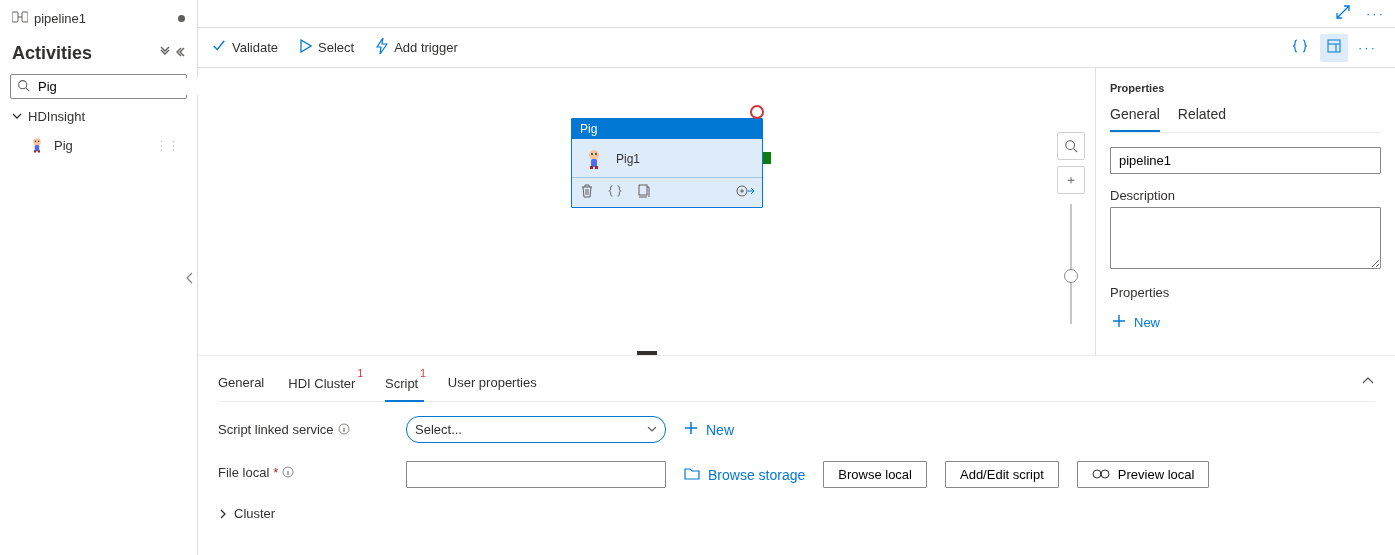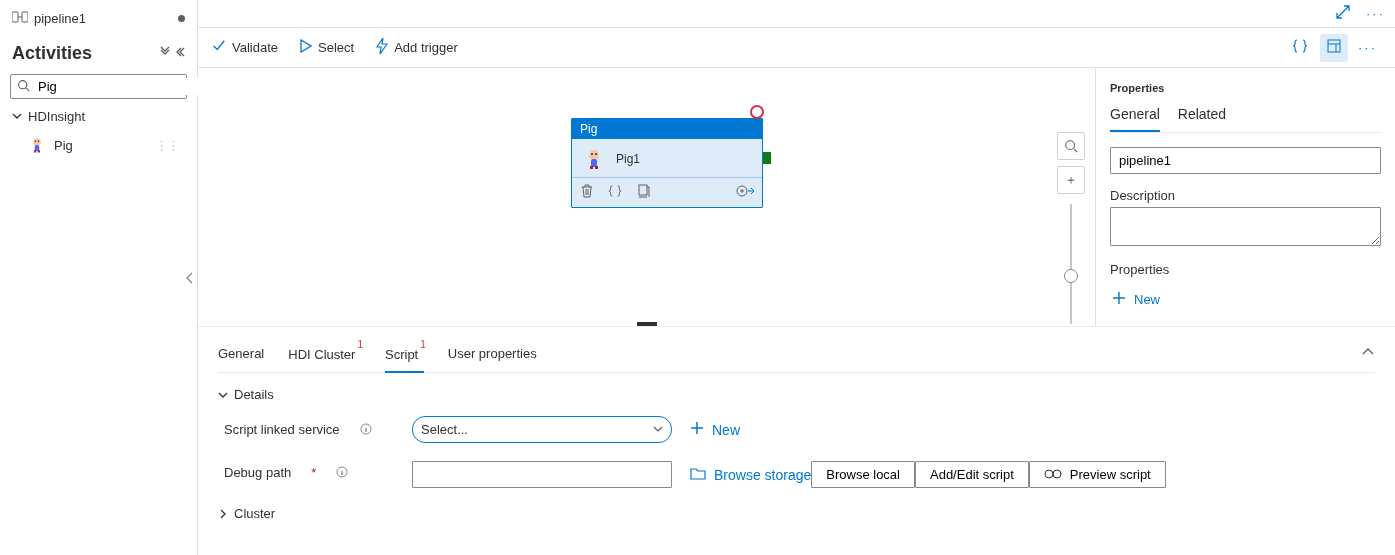--- a/index.html
+++ b/index.html
@@ -70,21 +70,21 @@
   .bottom { border-top:1px solid #edebe9; padding:8px 20px 20px 20px; overflow:auto;}
   .b-tabs { display:flex; align-items:center; gap:24px; border-bottom:1px solid #edebe9; padding-bottom:0; margin-bottom:14px; position:relative;}
   .b-tab { padding:10px 0 10px 0; cursor:pointer; color:#323130; position:relative; }
   .b-tab.active { font-weight:400; }
   .b-tab.active::after { content:""; position:absolute; left:0; right:0; bottom:-1px; height:2px; background:#0078d4; }
   .b-badge { color:#d13438; font-size:10px; position:relative; top:-6px; left:2px; }
   .b-collapse { margin-left:auto; color:#605e5c; cursor:pointer; }
 
   .sect { display:flex; align-items:center; gap:6px; margin:12px 0 14px 0; cursor:pointer; }
   .formrow { display:flex; align-items:center; gap:18px; margin-bottom:18px; }
-  .formrow .lbl { width:170px; display:flex; align-items:center; gap:20px;margin-left:6px; }
+  .formrow .lbl { width:170px; display:flex; align-items:center; gap:4px; }
   .info-ic { color:#8a8886; font-size:11px; }
   .sel { width:260px; border:1px solid #0078d4; padding:5px 8px; display:flex; align-items:center; justify-content:space-between; cursor:pointer; border-radius:13px;}
   .sel .chev { color:#605e5c; font-size:10px;}
   .link-btn { color:#0078d4; display:flex; align-items:center; gap:8px; cursor:pointer; font-size:14px;}
   .txt { width:260px; border:1px solid #8a8886; padding:5px 8px; border-radius:1px;}
   .btn { border:1px solid #8a8886; padding:5px 14px; background:#fff; cursor:pointer; border-radius:1px; font-size:13px;}
   .collapse-caret { position:absolute; left:-14px; top:50%; transform:translateY(-50%); width:12px; height:40px; display:flex; align-items:center; justify-content:center; color:#605e5c; cursor:pointer;}
   .pig-big { width:24px; height:24px; }
   svg.pigsvg { display:block; }
 </style>
@@ -312,26 +312,20 @@
         <div class="b-tab"><span>HDI Cluster</span><sup class="b-badge">1</sup></div>
         <div class="b-tab active"><span>Script</span><sup class="b-badge">1</sup></div>
         <div class="b-tab"><span>User properties</span></div>
         <div class="b-collapse">
           <svg width="14" height="14" viewBox="0 0 14 14">
               <path d="M2 9l5-5 5 5" fill="none" stroke="#605e5c" stroke-width="1.3"></path>
             </svg>
         </div>
       </div>
 
-      <div class="sect">
-        <svg width="10" height="10" viewBox="0 0 10 10">
-            <path d="M1 3l4 4 4-4" fill="none" stroke="#323130" stroke-width="1.3"></path>
-          </svg>
-        <span>Details</span>
-      </div>
 
       <div class="formrow">
         <div class="lbl">
           <span>Script linked service</span>
           <span class="info-ic">
             <svg width="12" height="12" viewBox="0 0 12 12">
                 <circle cx="6" cy="6" r="5" fill="none" stroke="#8a8886"></circle>
                 <path d="M6 5v4M6 3v0" stroke="#8a8886" stroke-width="1.4"></path>
               </svg>
           </span>
@@ -349,52 +343,52 @@
             <svg width="14" height="14" viewBox="0 0 14 14">
                 <path d="M7 1v12M1 7h12" stroke="#0078d4" stroke-width="1.5"></path>
               </svg>
           </span>
           <span>New</span>
         </div>
       </div>
 
       <div class="formrow" style="align-items:flex-start">
         <div class="lbl" style="padding-top:4px">
-          <span>Debug path</span>
+          <span>File local</span>
           <span class="req">*</span>
           <span class="info-ic">
             <svg width="12" height="12" viewBox="0 0 12 12">
                 <circle cx="6" cy="6" r="5" fill="none" stroke="#8a8886"></circle>
                 <path d="M6 5v4M6 3v0" stroke="#8a8886" stroke-width="1.4"></path>
               </svg>
           </span>
         </div>
         <div style="display:flex; flex-direction:column; gap:8px;">
           <input class="txt" style="width: 260px;">
         </div>
-        <div style="display:flex; align-items:center; flex-wrap:wrap;">
+        <div style="display:flex; align-items:center; gap:18px; flex-wrap:wrap;">
           <div class="link-btn">
             <span>
               <svg width="16" height="14" viewBox="0 0 16 14">
                   <path d="M1 3h5l2 2h7v8H1z" fill="none" stroke="#0078d4" stroke-width="1.2"></path>
                 </svg>
             </span>
             <span>Browse storage</span>
           </div>
           <button class="btn">Browse local</button>
           <button class="btn">Add/Edit script</button>
           <button class="btn" style="display:flex;align-items:center;gap:8px">
             <span>
               <svg width="18" height="10" viewBox="0 0 18 10">
                   <circle cx="5" cy="5" r="4" fill="none" stroke="#323130"></circle>
                   <circle cx="13" cy="5" r="4" fill="none" stroke="#323130"></circle>
                   <path d="M9 5c0-1 0-1 0-1" stroke="#323130"></path>
                 </svg>
             </span>
-            <span>Preview script</span>
+            <span>Preview local</span>
           </button>
         </div>
       </div>
 
       <div class="sect">
         <svg width="10" height="10" viewBox="0 0 10 10">
             <path d="M3 1l4 4-4 4" fill="none" stroke="#323130" stroke-width="1.3"></path>
           </svg>
         <span>Cluster</span>
       </div>

